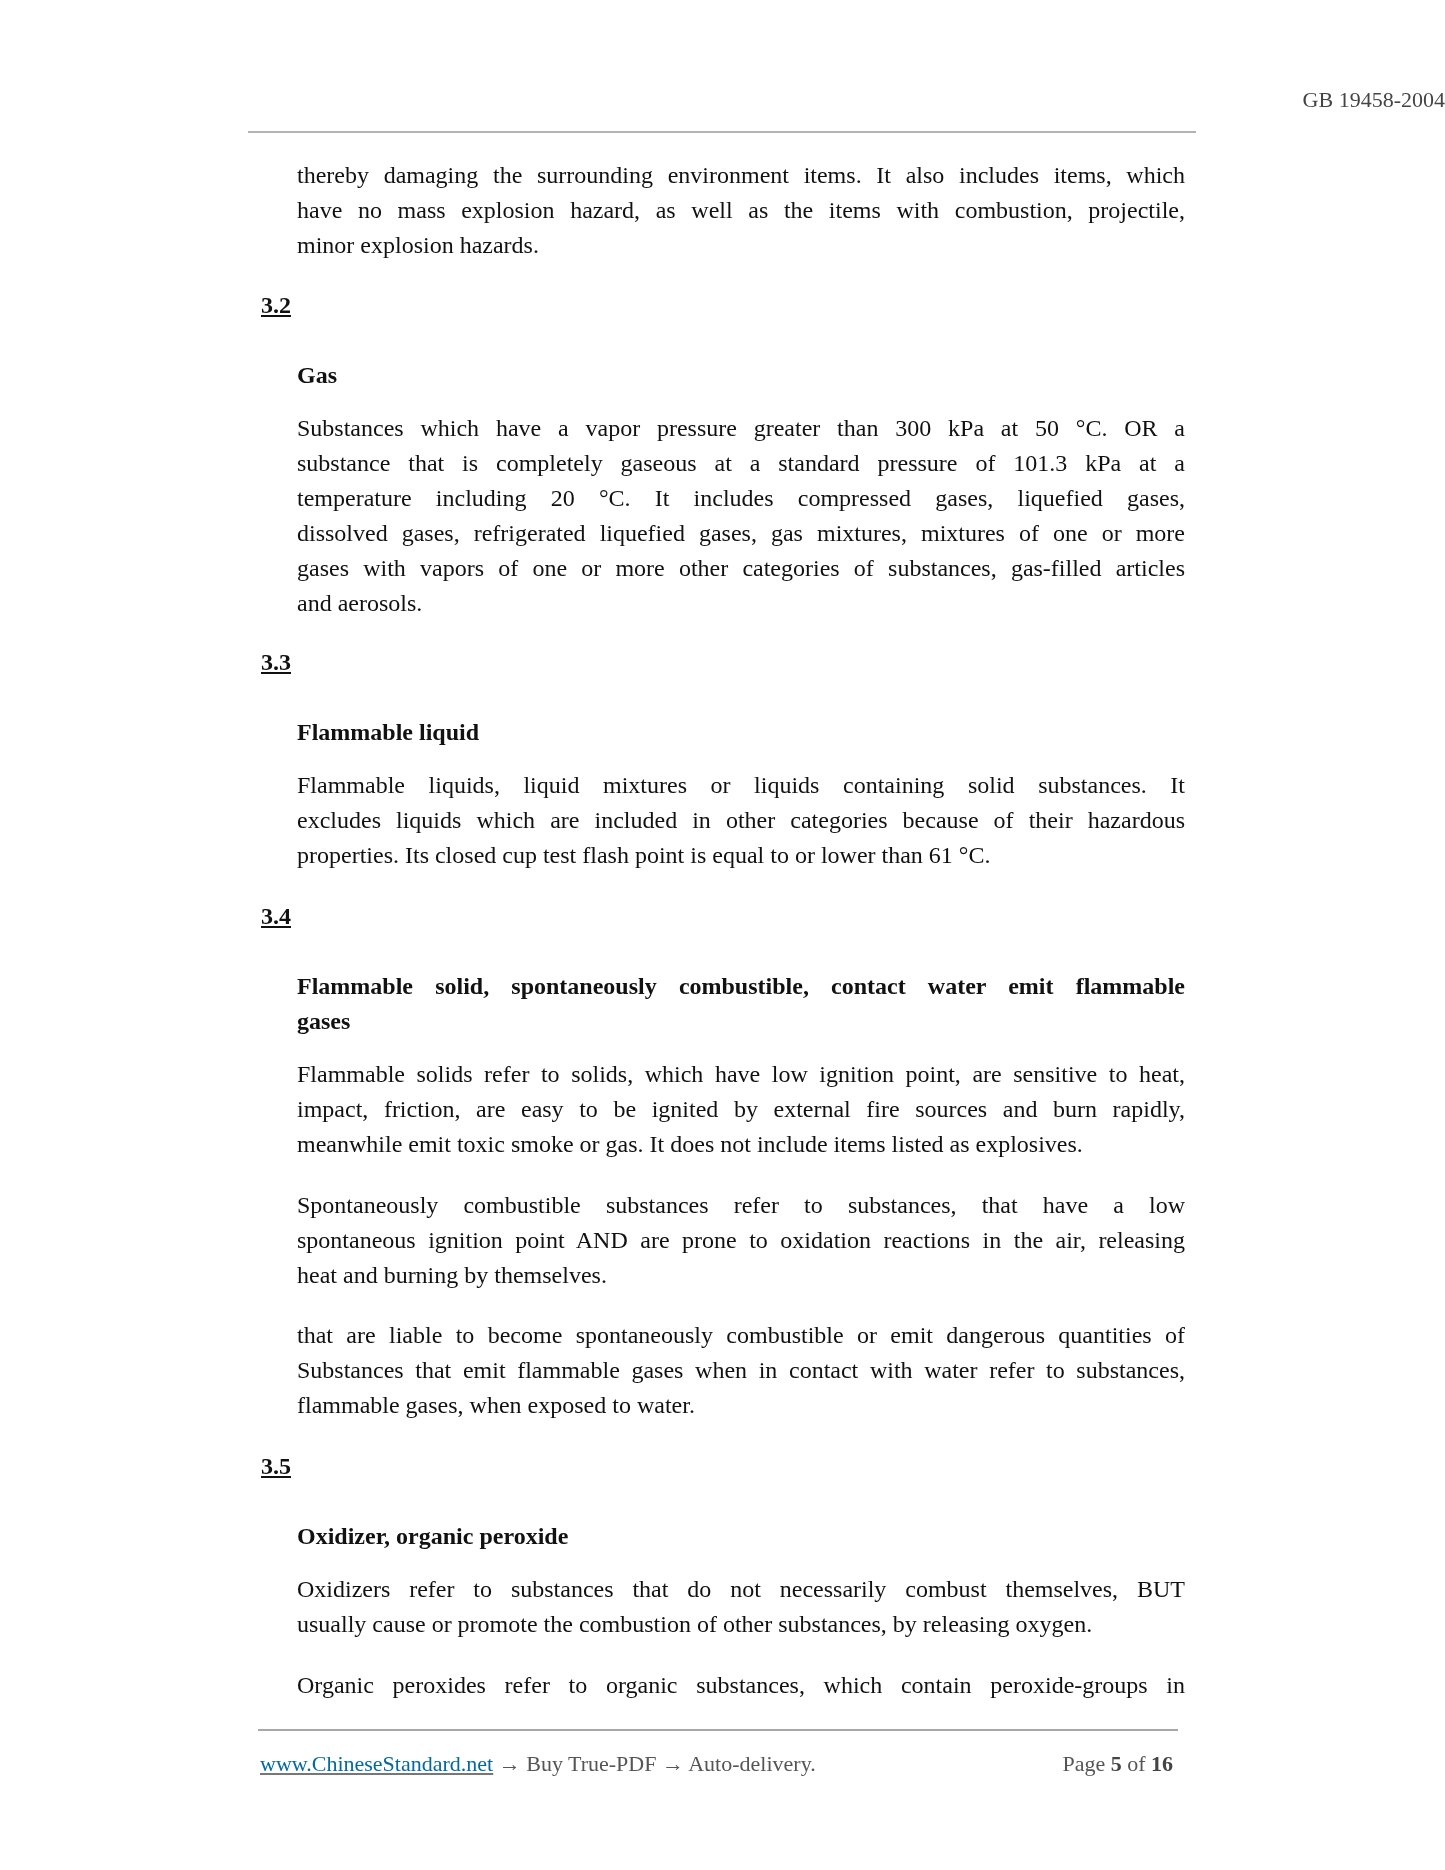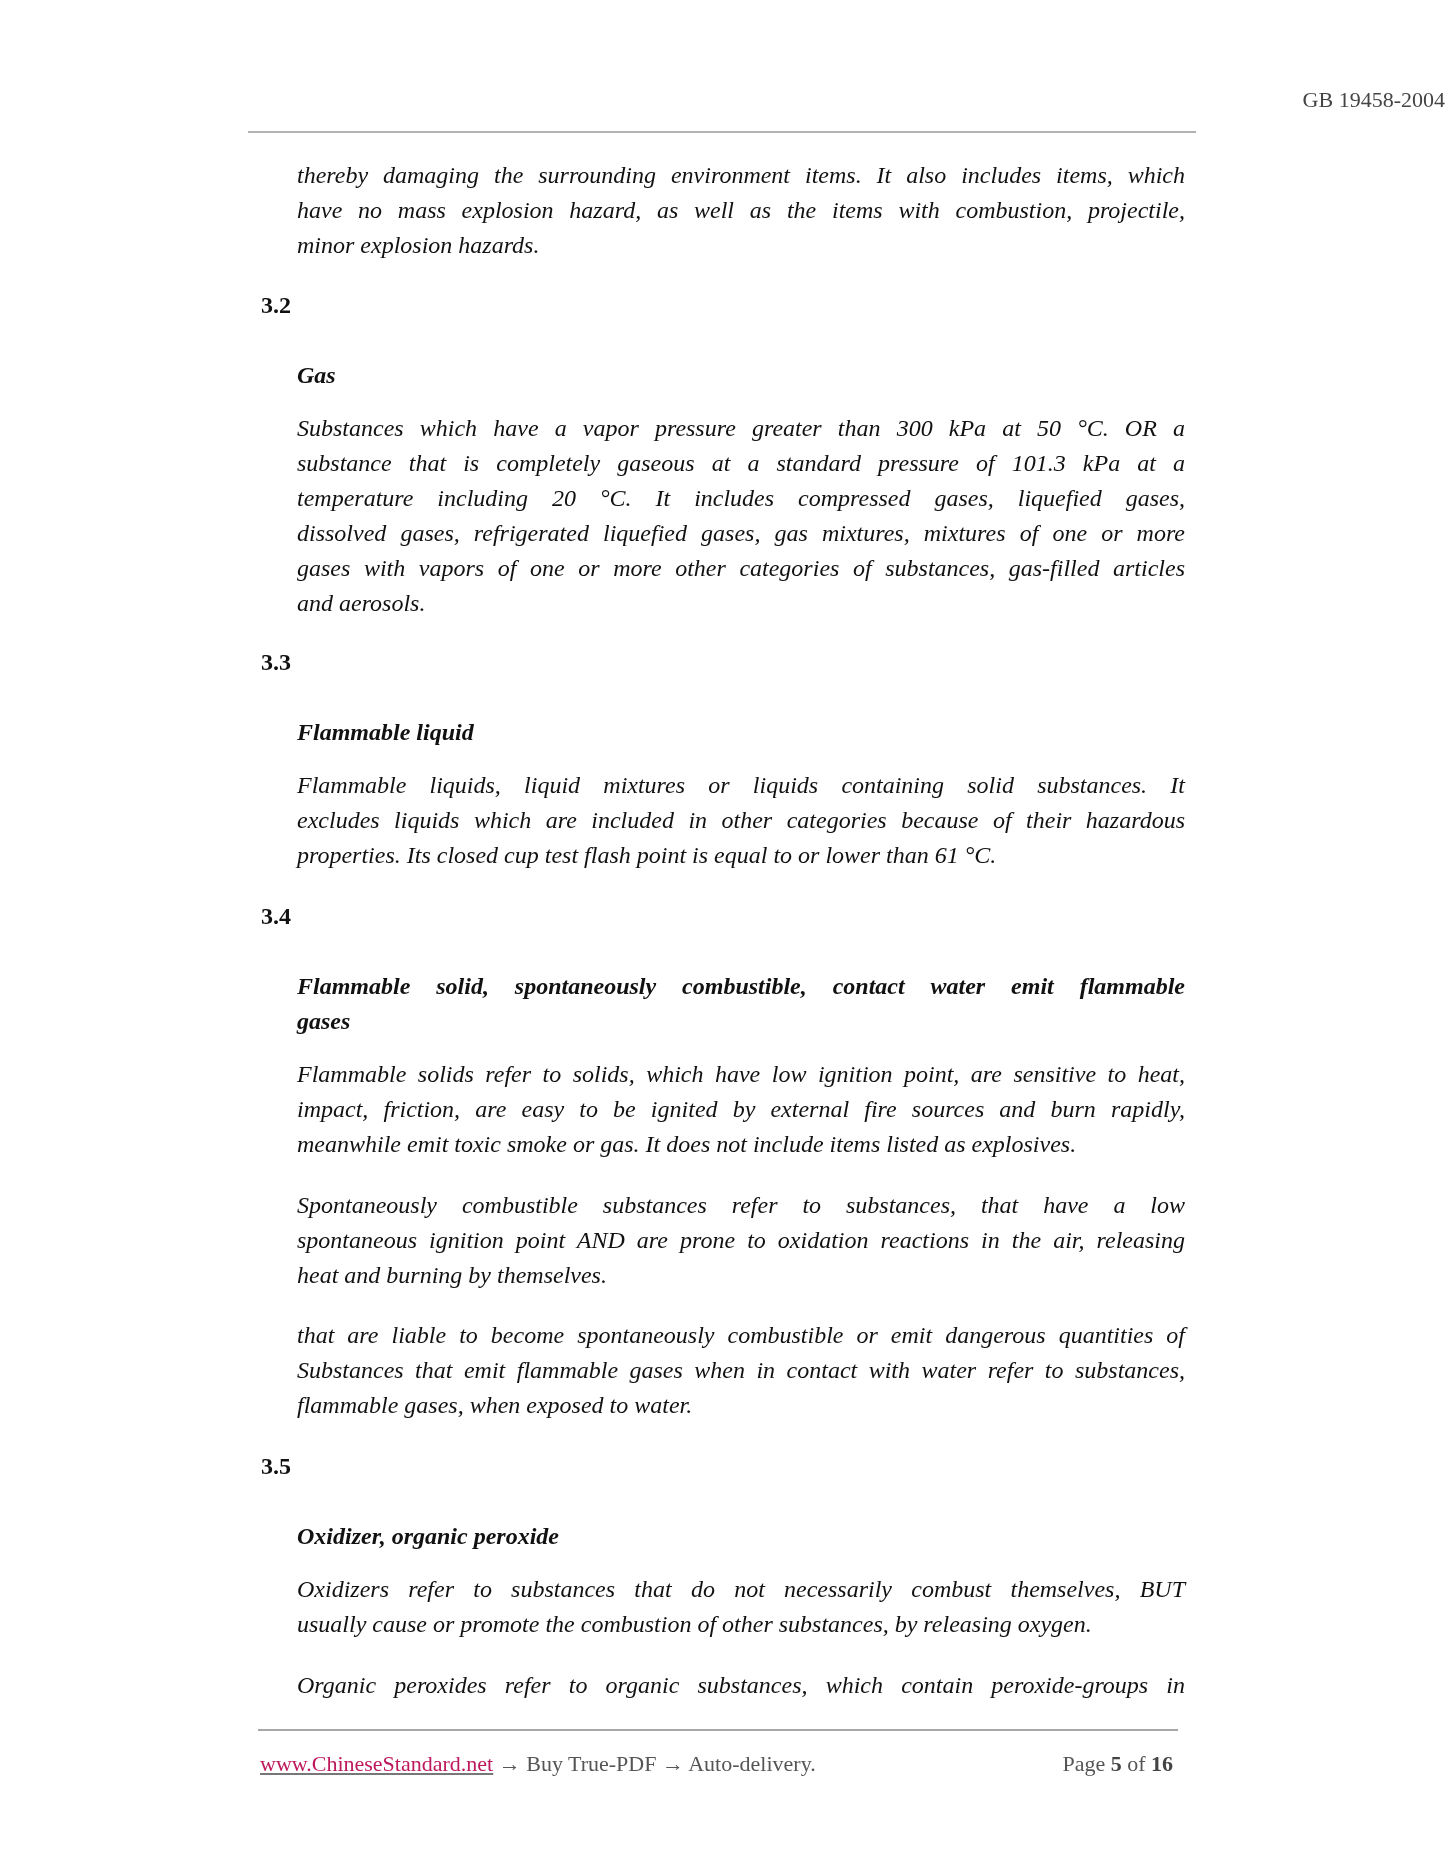--- a/index.html
+++ b/index.html
@@ -4,28 +4,28 @@
 <style>
   html, body { margin: 0; padding: 0; background: #ffffff; }
   body { width: 1445px; height: 1870px; position: relative; overflow: hidden;
          font-family: "Liberation Serif", "DejaVu Serif", serif; color: #111; }
   .hdr-title { position: absolute; top: 86px; left: 0; width: 1445px; text-align: right;
                font-size: 22px; color: #444; line-height: 28px; }
   .rule { position: absolute; height: 2px; background: #b3b3b3; }
   .rule.top { top: 131px; left: 248px; width: 948px; }
   .rule.bottom { top: 1729px; left: 258px; width: 920px; background: #a8a8a8; }
   .block { position: absolute; left: 297px; width: 888px; font-size: 24px; line-height: 35px; }
-  .block .ln { display: block; white-space: nowrap; text-align: justify; text-align-last: justify; height: 35px; overflow: visible; font-style: italic; }
+  .block .ln { display: block; white-space: nowrap; text-align: justify; text-align-last: justify; height: 35px; overflow: visible; }
   .block .ln.last { text-align: center; text-align-last: left; }
   .block.bold { font-weight: bold; margin-top: 8px; }
-  .secnum { position: absolute; left: 261px; font-size: 24px; line-height: 35px; font-weight: bold; }
+  .secnum { position: absolute; left: 261px; font-size: 24px; line-height: 35px; font-weight: bold; text-decoration: underline; }
   .footer { position: absolute; top: 1750px; font-size: 22px; line-height: 28px; color: #555; }
   .footer.left { left: 260px; }
   .footer.right { right: 272px; text-align: left; }
-  .footer a { color: #be185d; text-decoration: underline; text-decoration-color: #777; }
+  .footer a { color: #0369a1; text-decoration: underline; text-decoration-color: #777; }
   .footer b { font-weight: bold; color: #444; }
 </style>
 </head>
 <body>
 
 <div class="hdr-title">GB 19458-2004</div>
 <div class="rule top"></div>
 
 <div class="block" style="top:158px">
   <span class="ln">thereby damaging the surrounding environment items. It also includes items, which</span>

